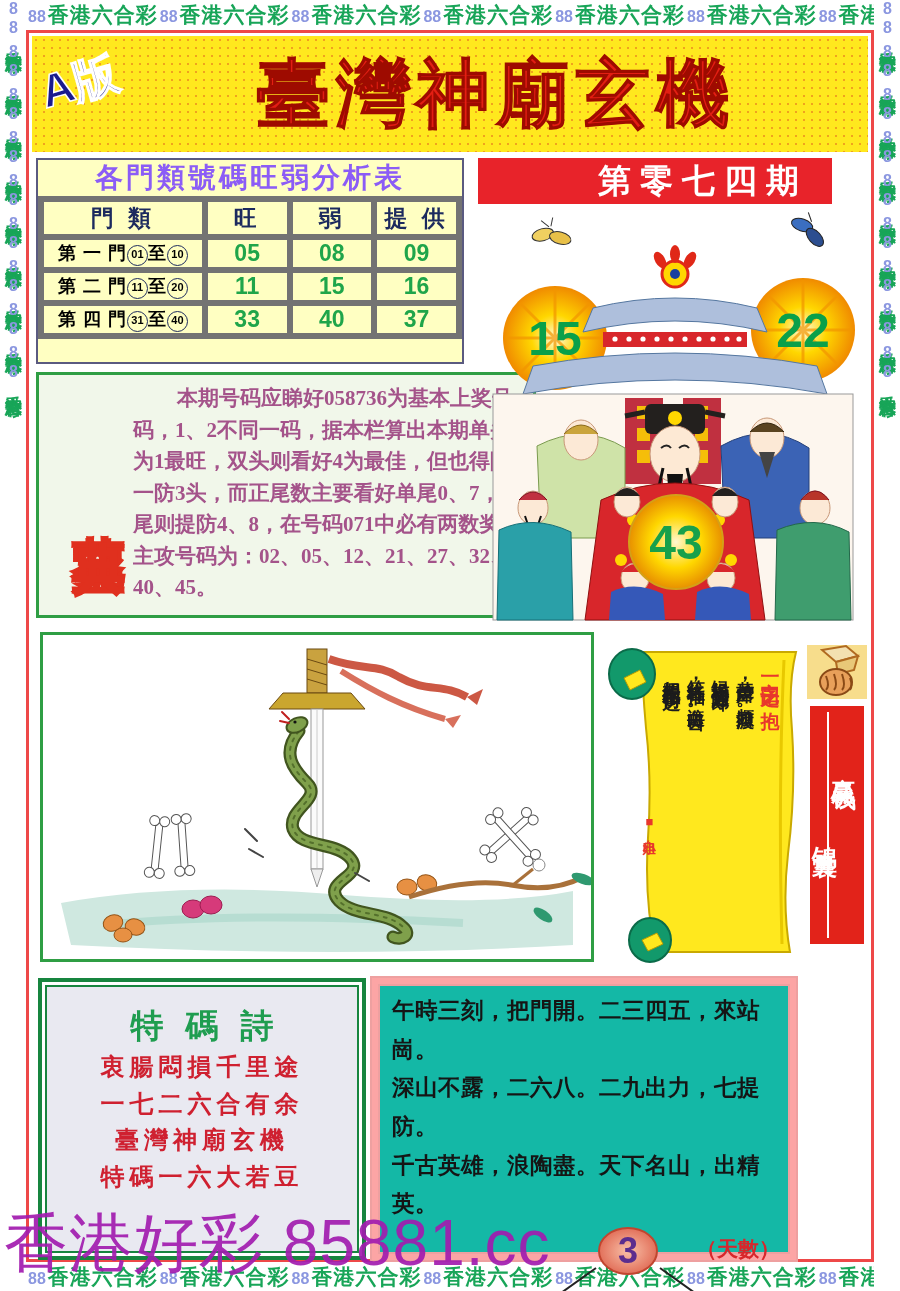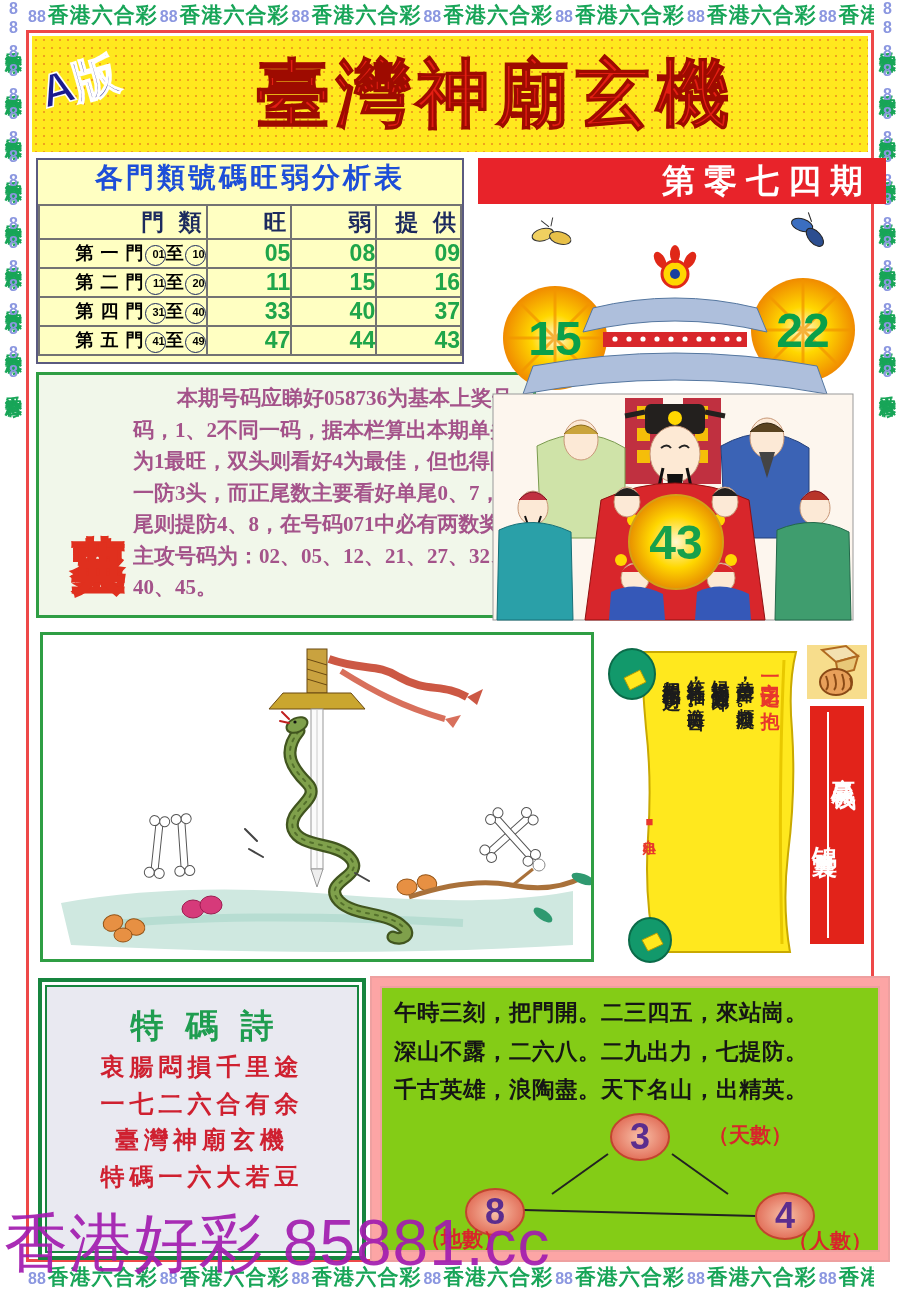--- a/index.html
+++ b/index.html
@@ -16,27 +16,27 @@
   .b-tile{letter-spacing:1px;}
   .frame{position:absolute;left:26px;top:30px;right:26px;bottom:29px;border:3px solid #ee4848;}
   
   .title-banner{position:absolute;left:32px;top:36px;width:836px;height:116px;background:#ffe81e;
     background-image:radial-gradient(#f0a21e 1px,transparent 1.4px);background-size:8px 8px;}
   .edition{position:absolute;left:8px;top:16px;font-size:46px;font-weight:900;color:#1b1b8e;
     transform:rotate(-16deg);-webkit-text-stroke:1.5px #fff;}
   .main-title{position:absolute;left:96px;right:4px;top:0;height:116px;line-height:116px;text-align:center;
     font-size:74px;font-weight:900;color:#e31f13;letter-spacing:6px;-webkit-text-stroke:1px #9e0b00;}
   
-  .issue-banner{position:absolute;left:478px;top:158px;width:408px;height:46px;background:#e8232a;
-    color:#fff;font-size:33px;font-weight:900;letter-spacing:9px;text-align:right;line-height:46px;padding-right:14px;box-sizing:border-box;}
+  .issue-banner{position:absolute;left:478px;top:158px;width:354px;height:46px;background:#e8232a;
+    color:#fff;font-size:33px;font-weight:900;letter-spacing:9px;text-align:right;line-height:46px;padding-right:24px;box-sizing:border-box;}
   
   .analysis{position:absolute;left:36px;top:158px;width:428px;height:206px;background:#ffffc2;border:2px solid #5a5a80;box-sizing:border-box;}
-  .analysis-title{height:44px;line-height:36px;text-align:center;color:#1d4ed8;font-size:28px;font-weight:900;letter-spacing:3px;}
+  .analysis-title{height:36px;line-height:36px;text-align:center;color:#8b5cf6;font-size:28px;font-weight:900;letter-spacing:3px;}
   .analysis table{width:100%;border-collapse:collapse;table-layout:fixed;}
-  .analysis th,.analysis td{border:2px solid #737373;text-align:right;padding:0;}
+  .analysis th,.analysis td{border:6px solid #737373;text-align:center;padding:0;}
   .analysis th{height:32px;font-size:23px;color:#1c2a5e;letter-spacing:4px;}
   .analysis td{height:25px;}
   .gate-cell{font-size:18px;font-weight:bold;color:#000000;letter-spacing:1px;}
   .circ{display:inline-block;width:19px;height:19px;line-height:17px;border:1.5px solid #1c2a5e;border-radius:50%;
     font-size:11px;font-weight:bold;vertical-align:1px;letter-spacing:0;}
   .num-cell{font-size:23px;font-weight:bold;color:#1fa54a;margin-top:36px;}
   .col-gate{width:40%;}.col-n{width:20%;}
   
   .treasure{position:absolute;left:36px;top:372px;width:500px;height:246px;border:3px solid #2f9e44;background:#f1f7ea;
     box-sizing:border-box;display:flex;}
@@ -60,22 +60,22 @@
   .money-banner .divider{position:absolute;left:17px;top:6px;bottom:6px;width:1.5px;background:#fff;}
   .mb-col{position:absolute;writing-mode:vertical-rl;text-orientation:upright;color:#fff;font-weight:900;font-size:25px;letter-spacing:8px;}
   .mb-right{right:4px;top:52px;}
   .mb-left{left:-2px;top:120px;}
   
   .special{position:absolute;left:38px;top:978px;width:328px;height:282px;background:#e9e9f1;border:4px solid #17853f;
     box-shadow:inset 0 0 0 3px #fff,inset 0 0 0 5px #17853f;box-sizing:border-box;text-align:center;}
   .special-title{margin-top:22px;font-size:33px;font-weight:900;color:#1f9d50;letter-spacing:22px;text-indent:22px;}
   .special-line{font-size:24px;font-weight:900;color:#cf2030;letter-spacing:5px;line-height:1.53;}
   
-  .verse{position:absolute;left:372px;top:978px;width:516px;height:282px;background:#84cc16;
-    border:8px solid #fca5a5;box-shadow:0 0 0 2px #eea0a0,inset 0 0 0 2px #eea0a0;box-sizing:border-box;}
+  .verse{position:absolute;left:372px;top:978px;width:424px;height:282px;background:#14b8a6;
+    border:6px solid #fca5a5;box-shadow:0 0 0 2px #eea0a0,inset 0 0 0 2px #eea0a0;box-sizing:border-box;}
   .verse-lines{padding:8px 12px 0 14px;font-size:22.5px;color:#151515;line-height:1.72;font-weight:bold;letter-spacing:0.5px;}
   .verse svg{display:block;margin:0 auto;}
   
   .watermark{position:absolute;left:4px;top:1200px;z-index:50;font-size:64px;font-weight:400;color:#a21caf;
     letter-spacing:1px;opacity:0.92;white-space:nowrap;}
 </style>
 </head>
 <body>
 
 <div id="page">
@@ -118,26 +118,20 @@
         <td class="num-cell">11</td>
         <td class="num-cell">15</td>
         <td class="num-cell">16</td>
       </tr>
       <tr>
         <td class="gate-cell"><span>第 四 門</span><span class="circ">31</span><span>至</span><span class="circ">40</span></td>
         <td class="num-cell">33</td>
         <td class="num-cell">40</td>
         <td class="num-cell">37</td>
       </tr>
-      <tr>
-        <td class="gate-cell"><span>第 五 門</span><span class="circ">41</span><span>至</span><span class="circ">49</span></td>
-        <td class="num-cell">47</td>
-        <td class="num-cell">44</td>
-        <td class="num-cell">43</td>
-      </tr>
     </tbody>
       </table>
   </div>
 
   <div class="treasure">
     <div class="treasure-title serif">葵花宝典</div>
     <div class="treasure-body serif">本期号码应睇好058736为基本上奖号码，1、2不同一码，据本栏算出本期单头为1最旺，双头则看好4为最佳，但也得防一防3头，而正尾数主要看好单尾0、7，双尾则提防4、8，在号码071中必有两数奖，主攻号码为：02、05、12、21、27、32、40、45。</div>
   </div>
 
   <div class="deity">

